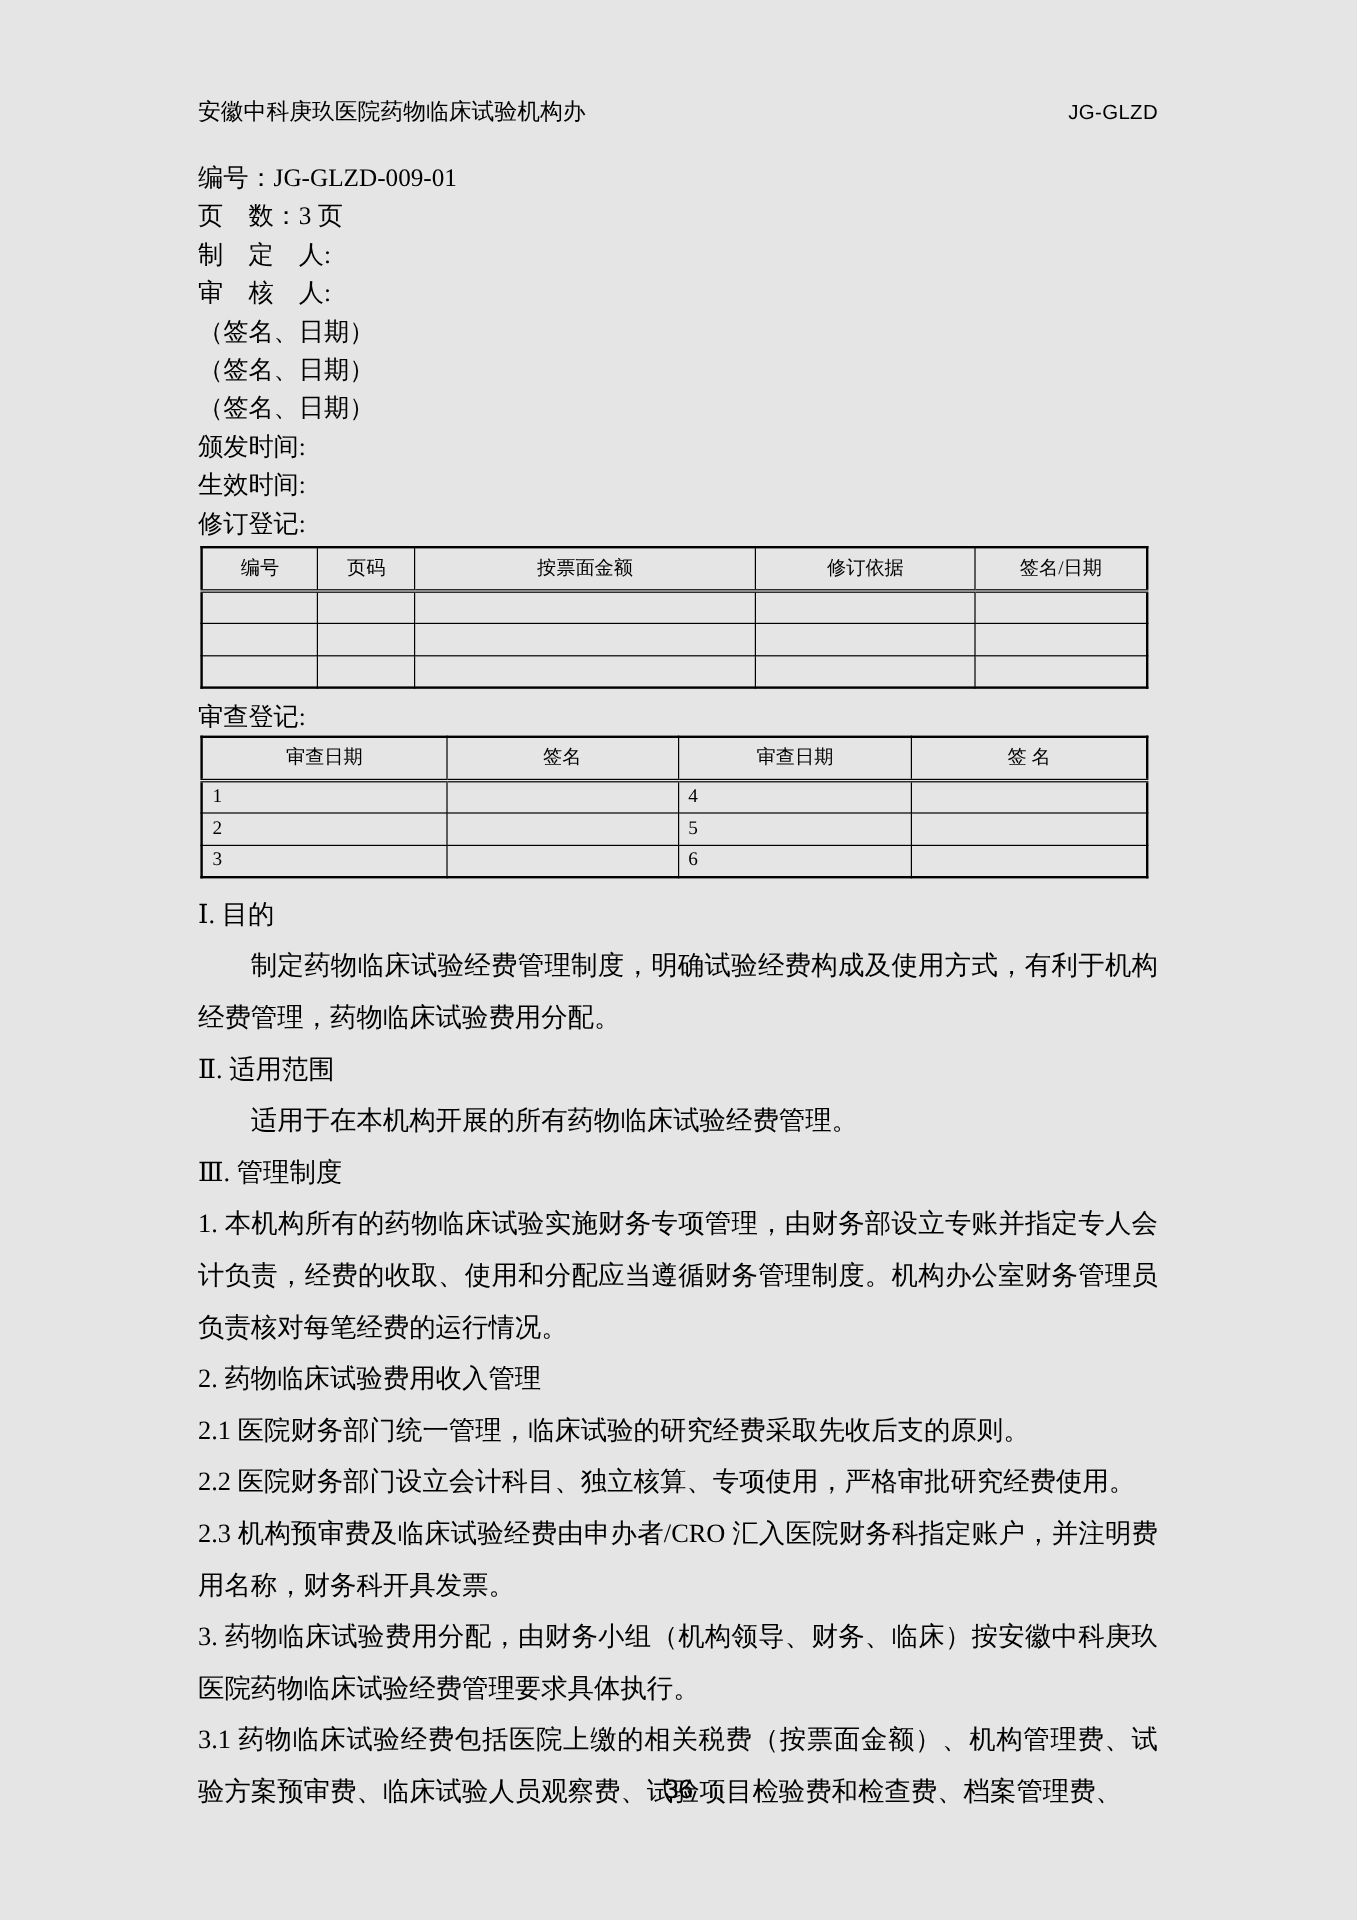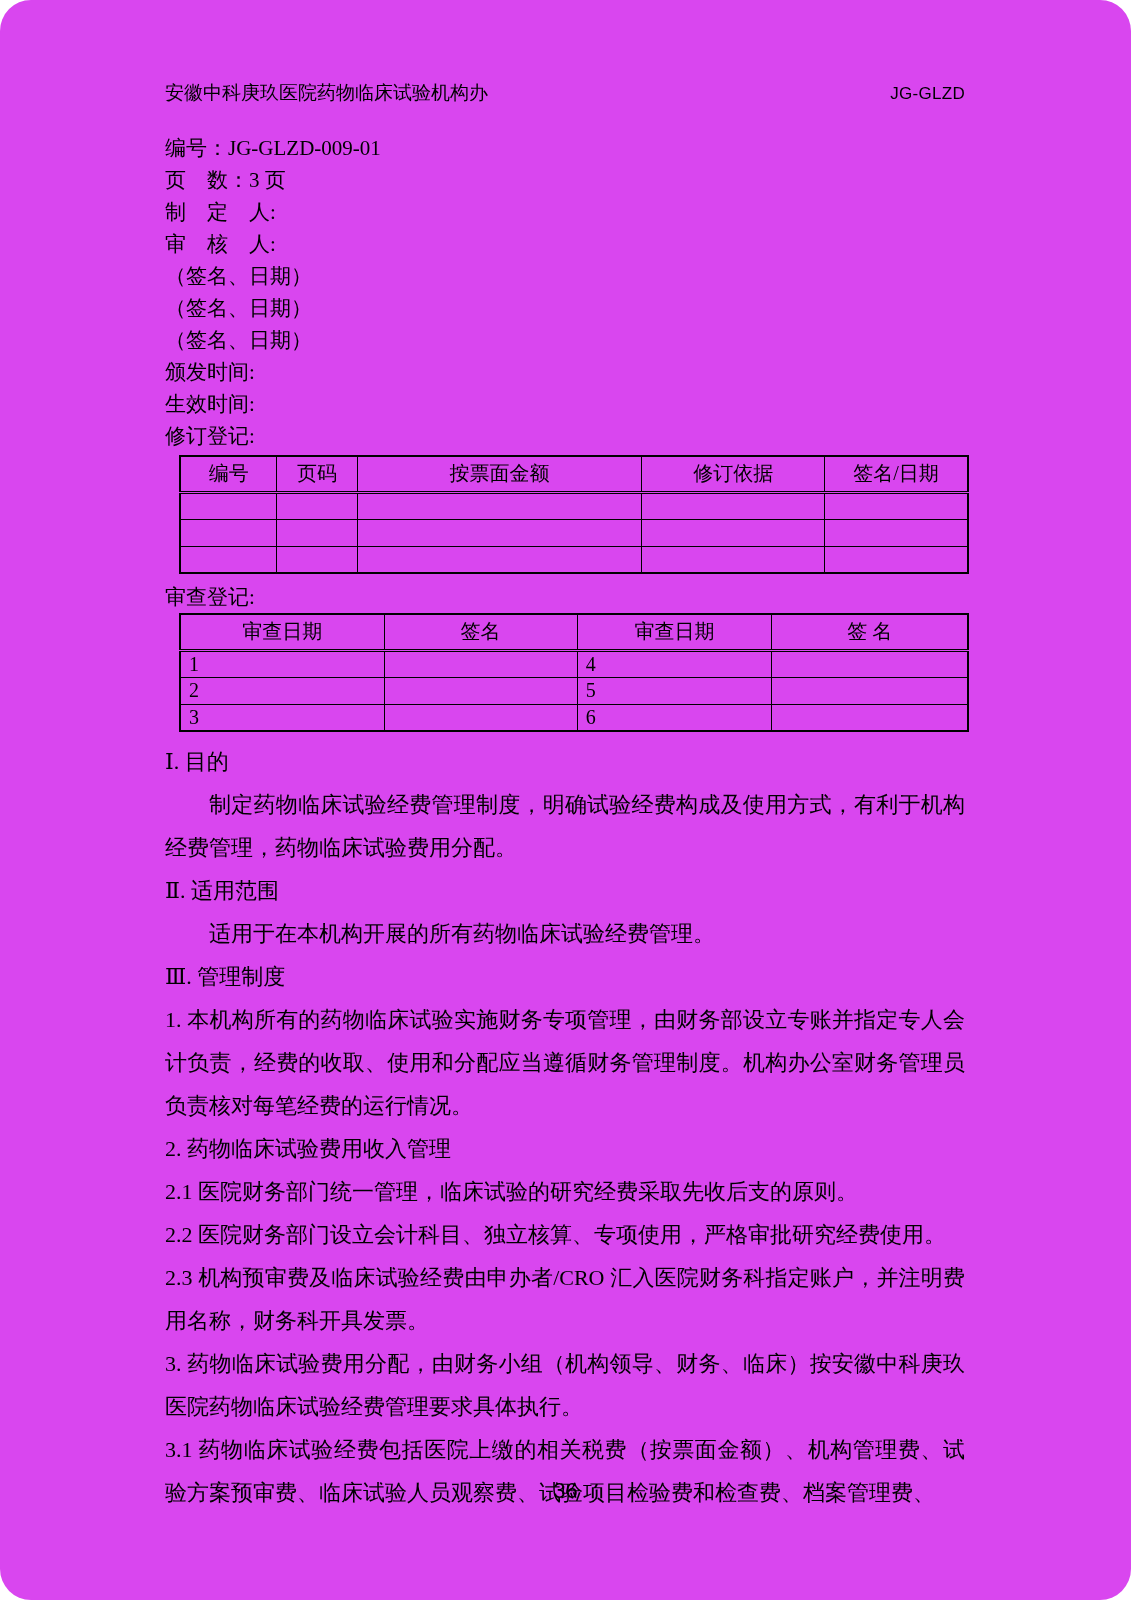--- a/index.html
+++ b/index.html
@@ -1,25 +1,24 @@
 <!DOCTYPE html>
 <html><head>
 <meta charset="utf-8">
 <style>
   * { margin: 0; padding: 0; box-sizing: border-box; }
   html, body { background: #ffffff; }
   .page {
     position: relative;
     width: 1131px;
     height: 1600px;
-    background: #d946ef;
+    background: #e5e5e5;
     color: #000000;
     font-family: "Liberation Serif", "DejaVu Serif", serif;
     overflow: hidden;
-    border-radius: 31px;
   }
   .content { padding: 0 166px 0 165px; }
 
   
   .doc-header {
     display: flex;
     justify-content: space-between;
     align-items: baseline;
     padding-top: 80px;
     font-size: 19px;
@@ -44,25 +43,25 @@
   .info { margin-top: 26px; font-size: 21px; }
   .info-row { display: flex; line-height: 32px; flex-direction: column; }
   .info .c1 { width: 290px; }
   .info .c2 { width: 280px; }
   .info .c3 { flex: 1; }
   .info .w490 { width: 490px; }
 
   
   .doc-table {
     width: 790px;
-    margin-left: 14px;
+    margin-left: 2px;
     border-collapse: collapse;
     border: 2px solid #000;
     table-layout: fixed;
-    font-size: 20px;
+    font-size: 16px;
     padding-left: 39px;
   }
   .doc-table th {
     border: 1px solid #000;
     border-bottom: 3px double #000;
     font-weight: normal;
     text-align: center;
     height: 36px;
     vertical-align: middle;
   }

